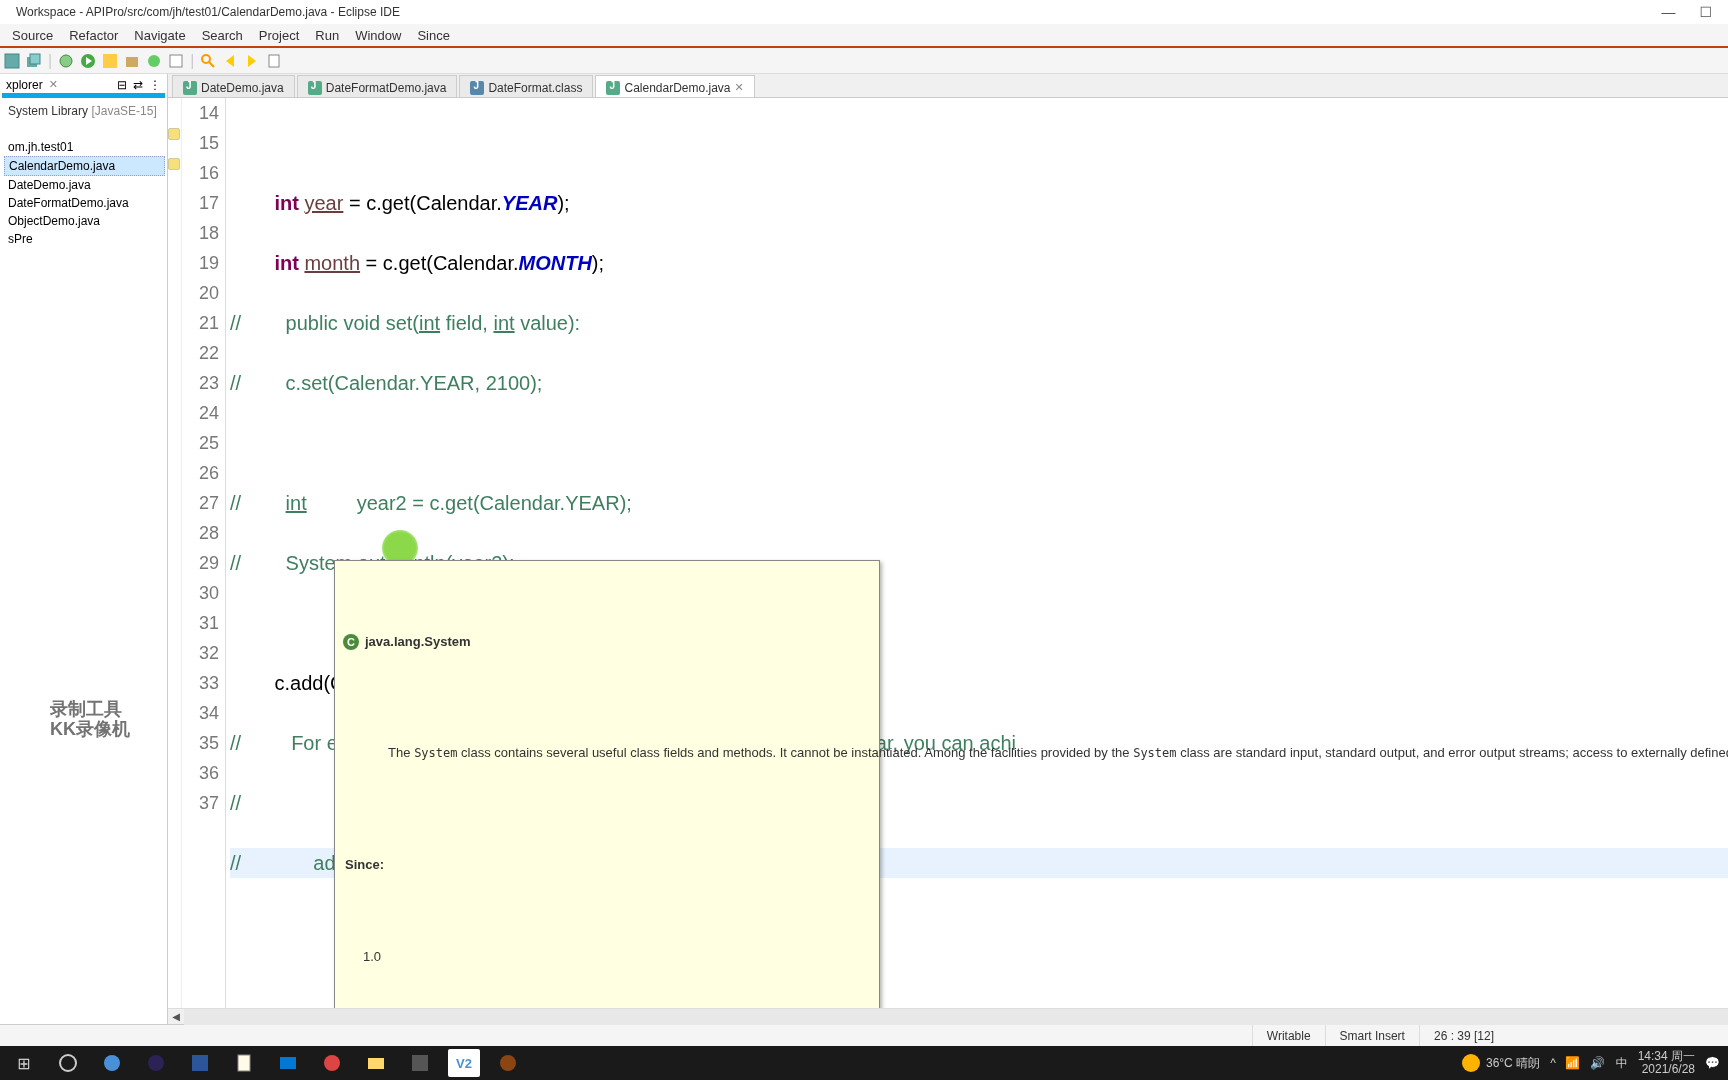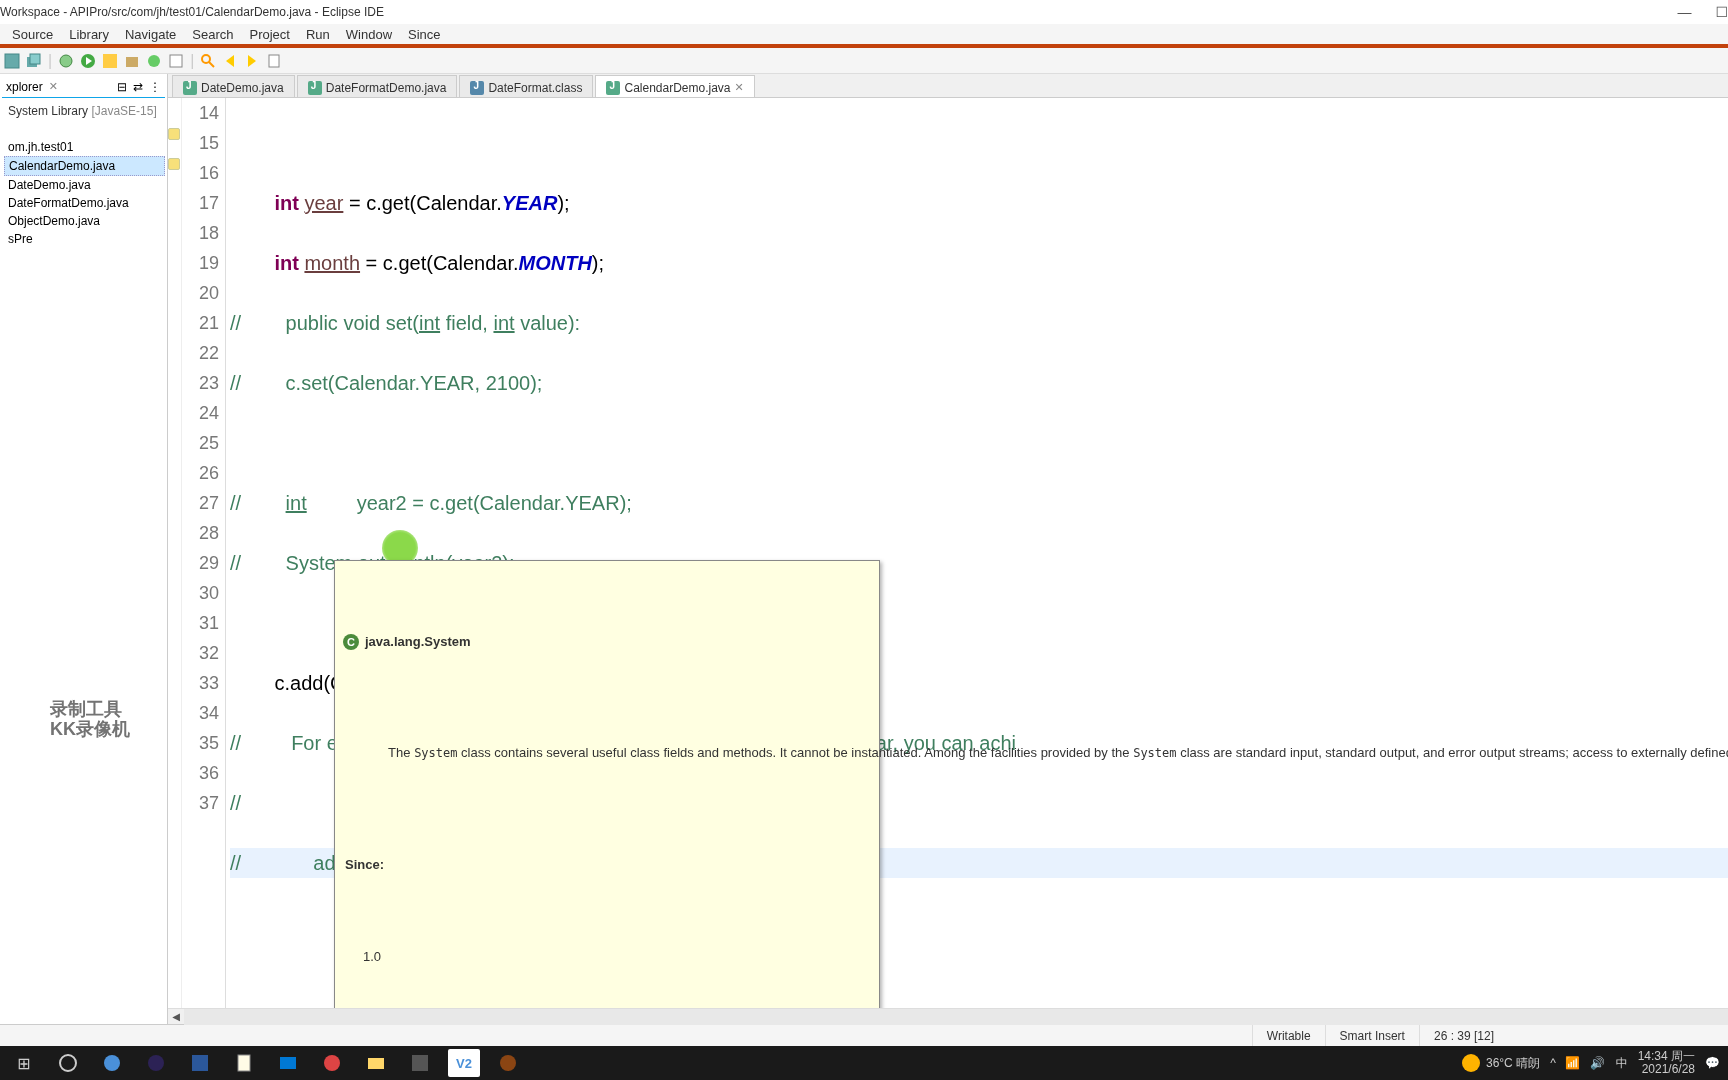--- a/index.html
+++ b/index.html
@@ -1,30 +1,30 @@
 <!DOCTYPE html>
 <html><head>
 <meta charset="utf-8">
 <style>
 * { margin: 0; padding: 0; box-sizing: border-box; font-family: "Segoe UI", Tahoma, sans-serif; }
 body { background: #fff; width: 1728px; height: 1080px; overflow: hidden; position: relative; }
 
-.titlebar { height: 24px; background: #fff; display: flex; align-items: center; padding: 0 0; font-size: 12px; color: #333; }
+.titlebar { height: 24px; background: #fff; display: flex; align-items: center; padding: 0 16px; font-size: 12px; color: #333; }
 .titlebar .controls { margin-left: auto; display: flex; gap: 24px; font-size: 14px; color: #555; }
 
-.menubar { height: 24px; background: #f5f5f5; display: flex; align-items: center; padding: 0 4px; font-size: 13px; color: #333; border-bottom: 4px solid #c2410c; }
+.menubar { height: 24px; background: #f5f5f5; display: flex; align-items: center; padding: 0 4px; font-size: 13px; color: #333; border-bottom: 2px solid #c2410c; }
 .menubar span { padding: 0 8px; cursor: default; }
 
 .toolbar { height: 26px; background: #f5f5f5; display: flex; align-items: center; padding: 0 4px; gap: 6px; border-bottom: 1px solid #ddd; }
 .tool-icon { width: 16px; height: 16px; display: inline-block; }
 
 .main { display: flex; height: calc(100% - 74px - 22px - 34px); }
 
 .sidebar { width: 168px; background: #fff; border-right: 1px solid #ccc; font-size: 12px; padding: 2px; }
-.sidebar .view-tabs { height: 22px; border-bottom: 1px solid #0ea5e9; display: flex; align-items: center; padding: 0 4px; gap: 6px; }
+.sidebar .view-tabs { height: 22px; border-bottom: 5px solid #0ea5e9; display: flex; align-items: center; padding: 0 4px; gap: 6px; }
 .sidebar .tree { padding: 4px 0 0 2px; }
 .sidebar .tree .item { padding: 2px 4px; white-space: nowrap; overflow: hidden; }
 .sidebar .tree .item.selected { background: #cce8ff; border: 1px dotted #99c; }
 .sidebar .lib { color: #333; }
 .sidebar .lib .ver { color: #888; }
 
 .editor-area { flex: 1; display: flex; flex-direction: column; background: #fff; position: relative; }
 
 .editor-tabs { height: 24px; display: flex; align-items: flex-end; border-bottom: 1px solid #ccc; background: #f0f0f0; padding-left: 4px; gap: 2px; }
 .editor-tab { height: 22px; padding: 2px 10px 0 10px; font-size: 12px; background: #eaeaea; border: 1px solid #ccc; border-bottom: none; display: flex; align-items: center; gap: 4px; color: #333; }
@@ -82,21 +82,21 @@
 <div class="titlebar">
   <span>Workspace - APIPro/src/com/jh/test01/CalendarDemo.java - Eclipse IDE</span>
   <div class="controls">
     <span>—</span>
     <span>☐</span>
   </div>
 </div>
 
 <div class="menubar">
   <span>Source</span>
-  <span>Library</span>
+  <span>Refactor</span>
   <span>Navigate</span>
   <span>Search</span>
   <span>Project</span>
   <span>Run</span>
   <span>Window</span>
   <span>Since</span>
 </div>
 
 <div class="toolbar">
   <svg class="tool-icon">

